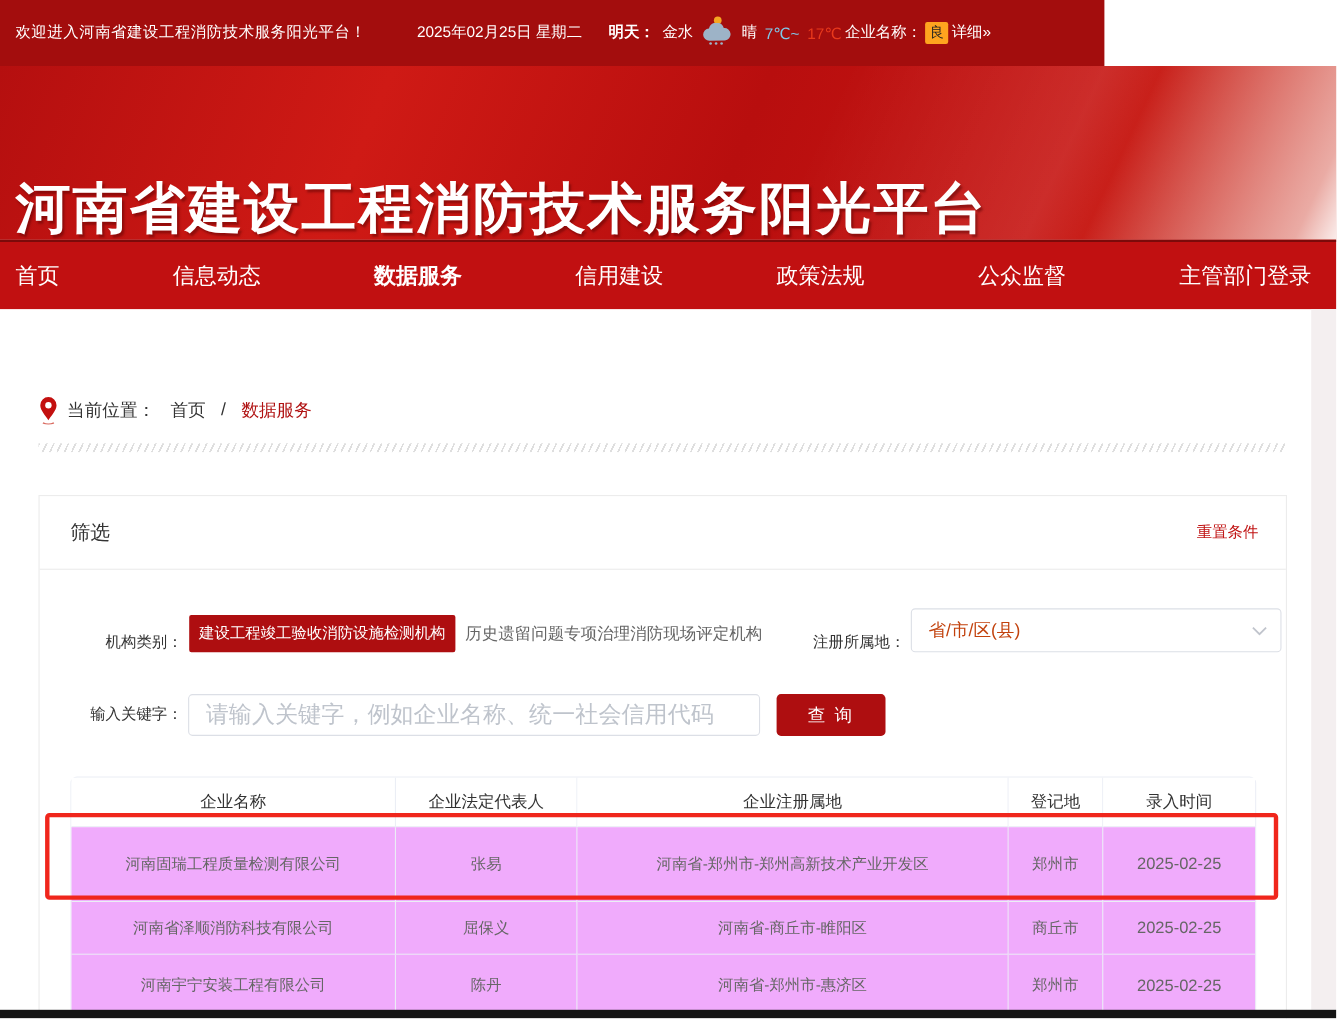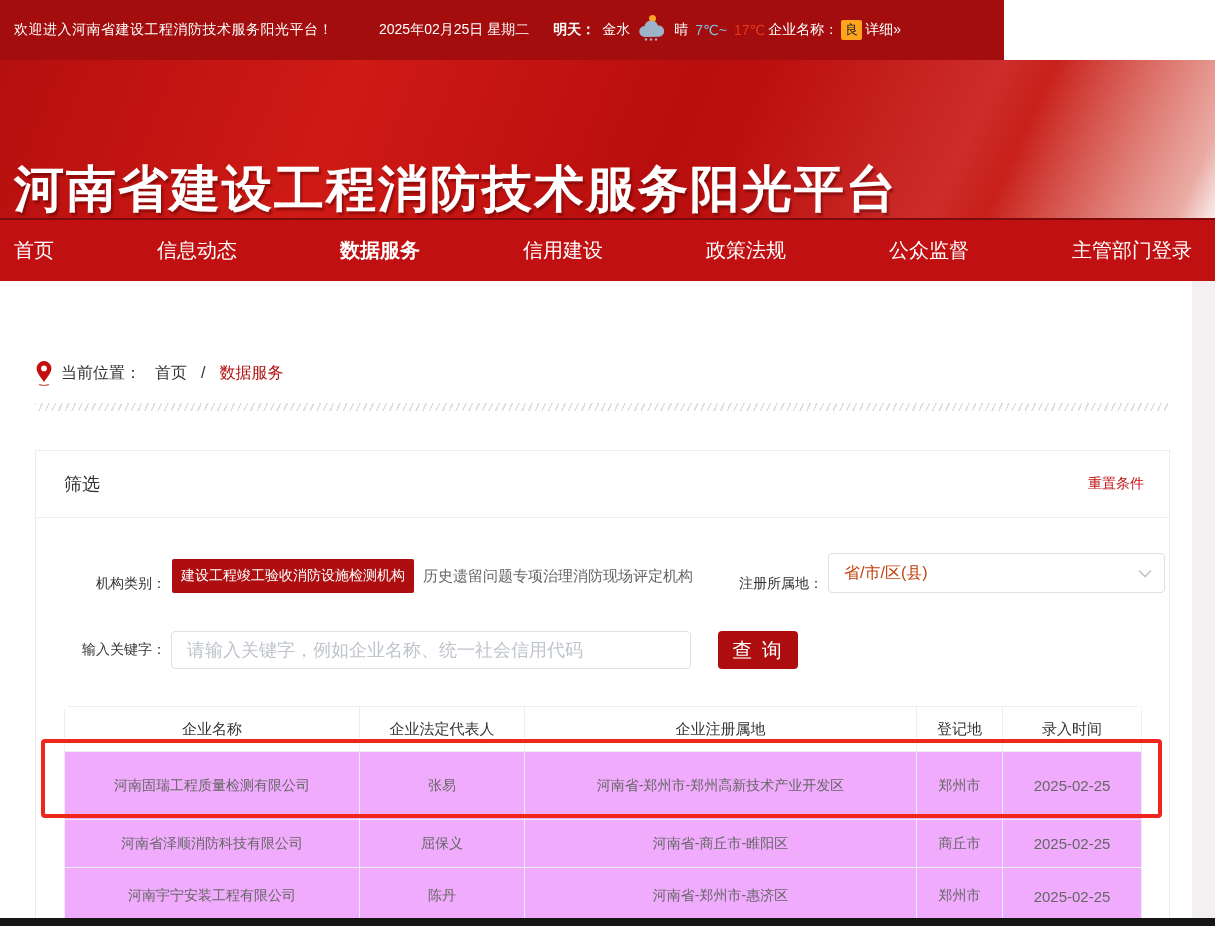--- a/index.html
+++ b/index.html
@@ -79,26 +79,26 @@
   .f-label2 { margin-left:42px; width:88px; text-align:right; font-size:14px; color:#333; flex:none; white-space:nowrap; }
   .select-box {
     margin-left:5px; width:337px; height:40px; border:1px solid #dcdfe6; border-radius:4px;
     display:flex; align-items:center; padding:0 12px 0 15px; cursor:pointer; background:#fff;
   }
   .select-box .ph { color:#c2410c; font-size:16px; }
   .select-box .chev { margin-left:auto; }
 
   .kw-input {
     margin-left:5px; width:520px; height:38px; border:1px solid #dcdfe6; border-radius:4px;
-    padding:0 15px; font-size:18px; color:#333; outline:none;
+    padding:0 15px; font-size:21px; color:#333; outline:none;
     font-family:"Liberation Sans","DejaVu Sans",sans-serif;
   }
   .kw-input::placeholder { color:#bfc4cc; }
   .search-btn {
-    margin-left:27px; width:80px; height:38px; background:#ae0e10; color:#fff; font-size:20px;
+    margin-left:15px; width:99px; height:38px; background:#ae0e10; color:#fff; font-size:16px;
     border:none; border-radius:4px; cursor:pointer; letter-spacing:2px;
     font-family:"Liberation Sans","DejaVu Sans",sans-serif;
   }
 
   
   .data-table {
     margin:37px 0 0 28px; width:1076px; border-collapse:separate; border-spacing:0;
     border:1px solid #ebeef5; border-radius:6px; table-layout:fixed;
   }
   .data-table th {

